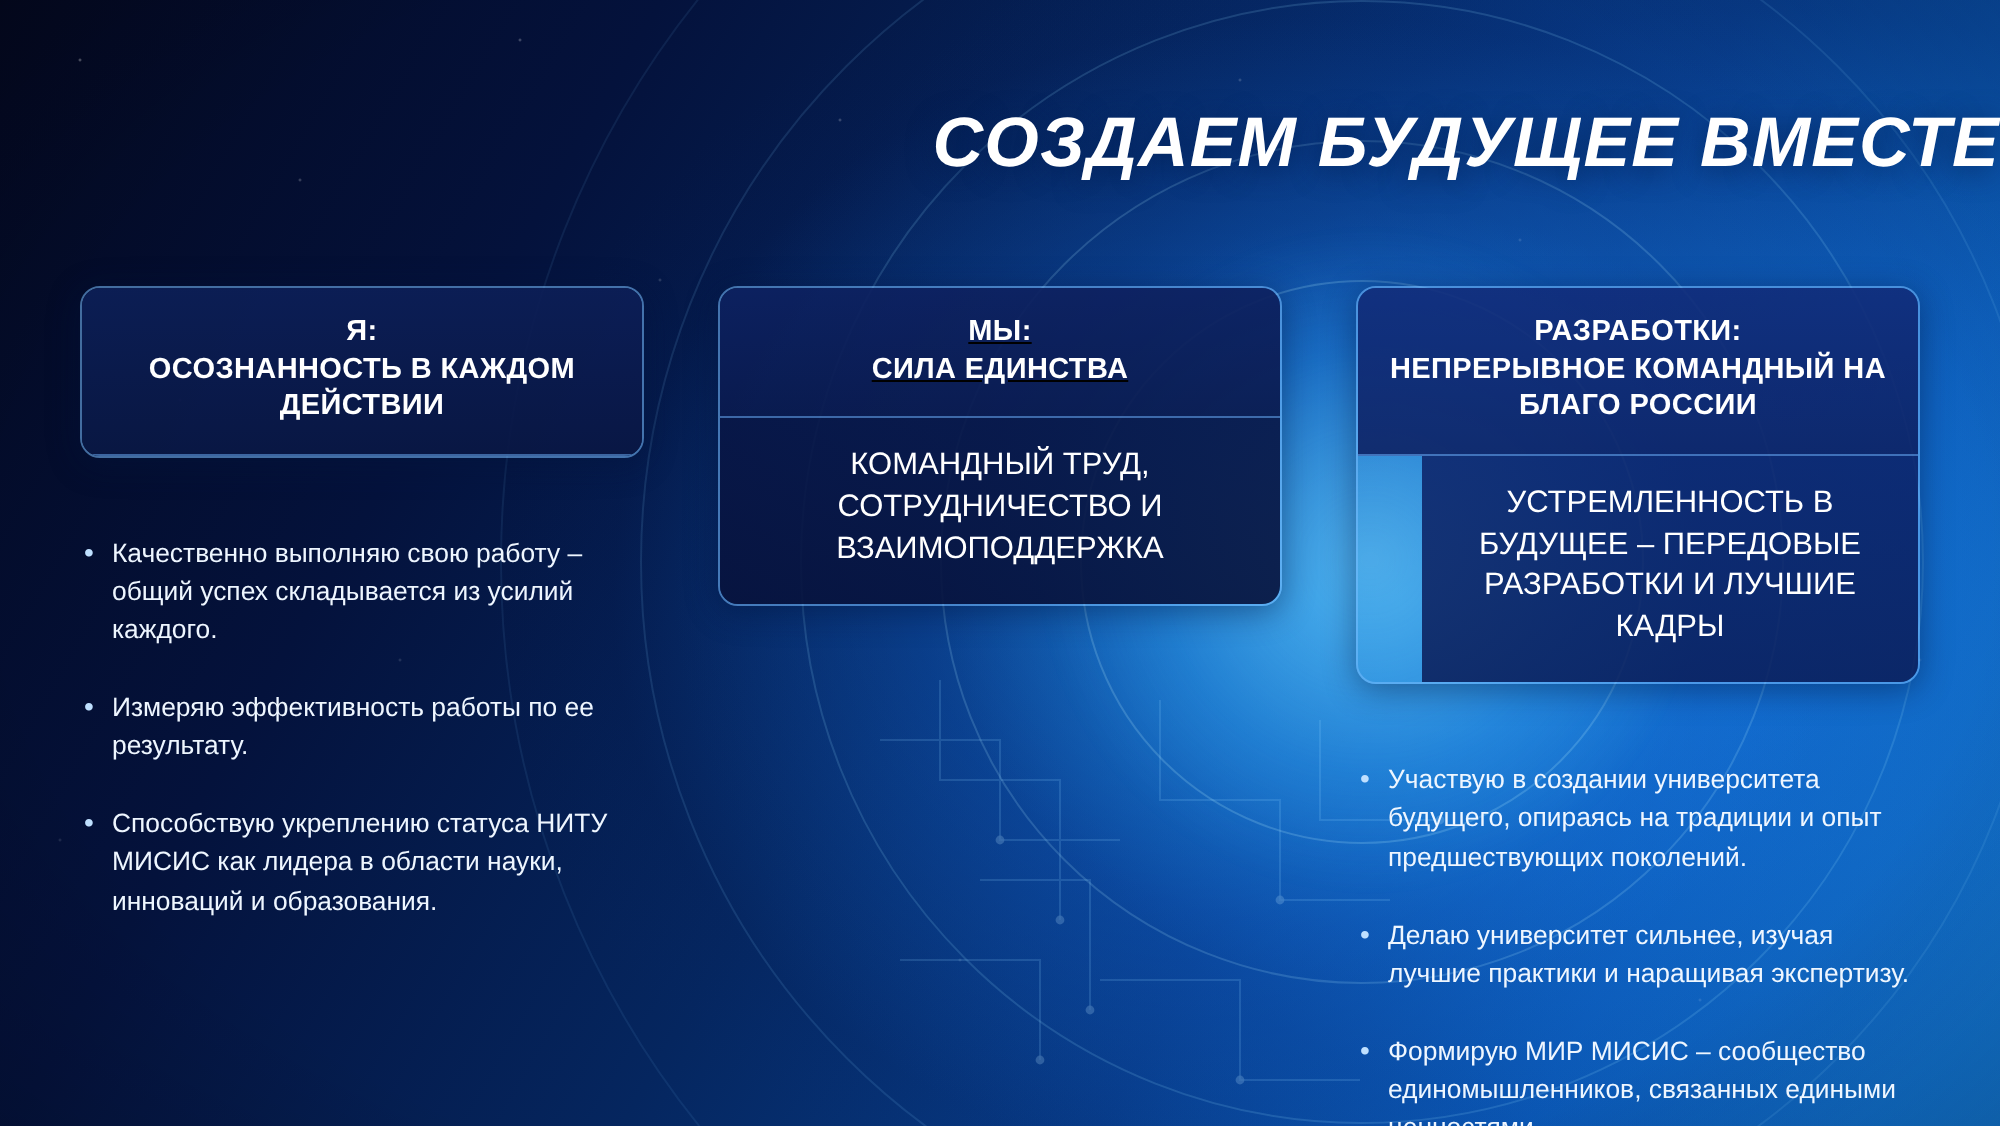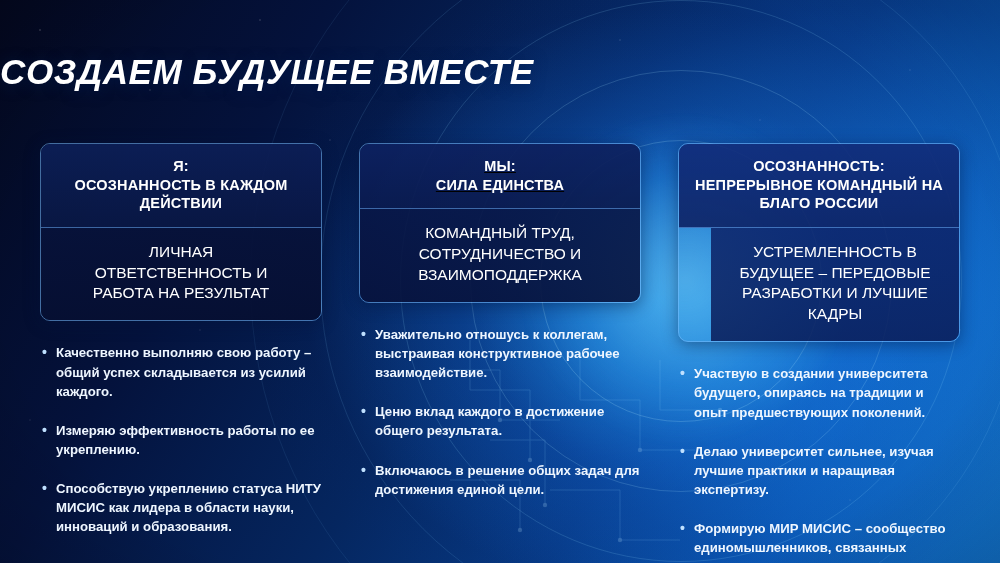--- a/index.html
+++ b/index.html
@@ -77,21 +77,21 @@
   .vignette {
     position: absolute; inset: 0;
     background: radial-gradient(ellipse 900px 600px at 500px 280px, rgba(0,0,0,0) 55%, rgba(0,0,0,0.38) 100%);
     pointer-events: none;
   }
 
   
   #title {
     position: absolute;
     left: 0; right: 0; top: 52px;
-    text-align: left;
+    text-align: right;
     color: #ffffff;
     font-size: 35px;
     font-weight: bold;
     font-style: italic;
     letter-spacing: 0.6px;
     text-shadow: 0 2px 14px rgba(0,30,80,0.75);
   }
 
   
   #columns {
@@ -136,24 +136,23 @@
   }
   
   .col-1 .card-head { background: linear-gradient(180deg, rgba(12,30,86,0.95), rgba(9,23,68,0.95)); }
   .col-1 .card-body { background: linear-gradient(180deg, rgba(7,18,58,0.93), rgba(6,15,50,0.93)); }
   .col-2 .card-head { background: linear-gradient(180deg, rgba(13,33,96,0.93), rgba(10,26,78,0.93)); text-decoration: underline; }
   .col-2 .card-body { background: linear-gradient(180deg, rgba(8,22,70,0.90), rgba(7,18,60,0.90)); }
   .col-3 .card-head { background: linear-gradient(180deg, rgba(17,44,122,0.90), rgba(13,34,100,0.90)); }
   .col-3 .card-body { background: linear-gradient(180deg, rgba(12,34,104,0.86), rgba(10,28,88,0.86)); margin-left: 32px; }
 
   .bullets {
-    margin-top: 22px;
+    margin-top: 38px;
     padding: 0;
     list-style: none;
-    font-weight: bold;
   }
   .bullets li {
     position: relative;
     color: #eef6ff;
     font-size: 13.2px;
     line-height: 1.45;
     margin-bottom: 20px;
     padding-left: 16px;
   }
   .bullets li:before {
@@ -205,52 +204,44 @@
   <div id="title">СОЗДАЕМ БУДУЩЕЕ ВМЕСТЕ</div>
 
   <div id="columns">
 
     <div class="col col-1">
       <div class="card">
         <div class="card-head">
           <div class="kicker">Я:</div>
           <div class="heading">ОСОЗНАННОСТЬ В КАЖДОМ ДЕЙСТВИИ</div>
         </div>
-        <div class="card-body">
-          <div class="sub">ЛИЧНАЯ ОТВЕТСТВЕННОСТЬ И РАБОТА НА РЕЗУЛЬТАТ</div>
-        </div>
       </div>
       <ul class="bullets">
         <li>Качественно выполняю свою работу – общий успех складывается из усилий каждого.</li>
-        <li>Измеряю эффективность работы по ее укреплению.</li>
+        <li>Измеряю эффективность работы по ее результату.</li>
         <li>Способствую укреплению статуса НИТУ МИСИС как лидера в области науки, инноваций и образования.</li>
       </ul>
     </div>
 
     <div class="col col-2">
       <div class="card">
         <div class="card-head">
           <div class="kicker">МЫ:</div>
           <div class="heading">СИЛА ЕДИНСТВА</div>
         </div>
         <div class="card-body">
           <div class="sub">КОМАНДНЫЙ ТРУД, СОТРУДНИЧЕСТВО И ВЗАИМОПОДДЕРЖКА</div>
         </div>
       </div>
-      <ul class="bullets">
-        <li>Уважительно отношусь к коллегам, выстраивая конструктивное рабочее взаимодействие.</li>
-        <li>Ценю вклад каждого в достижение общего результата.</li>
-        <li>Включаюсь в решение общих задач для достижения единой цели.</li>
-      </ul>
     </div>
 
     <div class="col col-3">
       <div class="card">
         <div class="card-head">
-          <div class="kicker">ОСОЗНАННОСТЬ:</div>
+          <div class="kicker">РАЗРАБОТКИ:</div>
           <div class="heading">НЕПРЕРЫВНОЕ КОМАНДНЫЙ НА БЛАГО РОССИИ</div>
         </div>
         <div class="card-body">
           <div class="sub">УСТРЕМЛЕННОСТЬ В БУДУЩЕЕ – ПЕРЕДОВЫЕ РАЗРАБОТКИ И ЛУЧШИЕ КАДРЫ</div>
         </div>
       </div>
       <ul class="bullets">
         <li>Участвую в создании университета будущего, опираясь на традиции и опыт предшествующих поколений.</li>
         <li>Делаю университет сильнее, изучая лучшие практики и наращивая экспертизу.</li>
         <li>Формирую МИР МИСИС – сообщество единомышленников, связанных едиными ценностями.</li>

